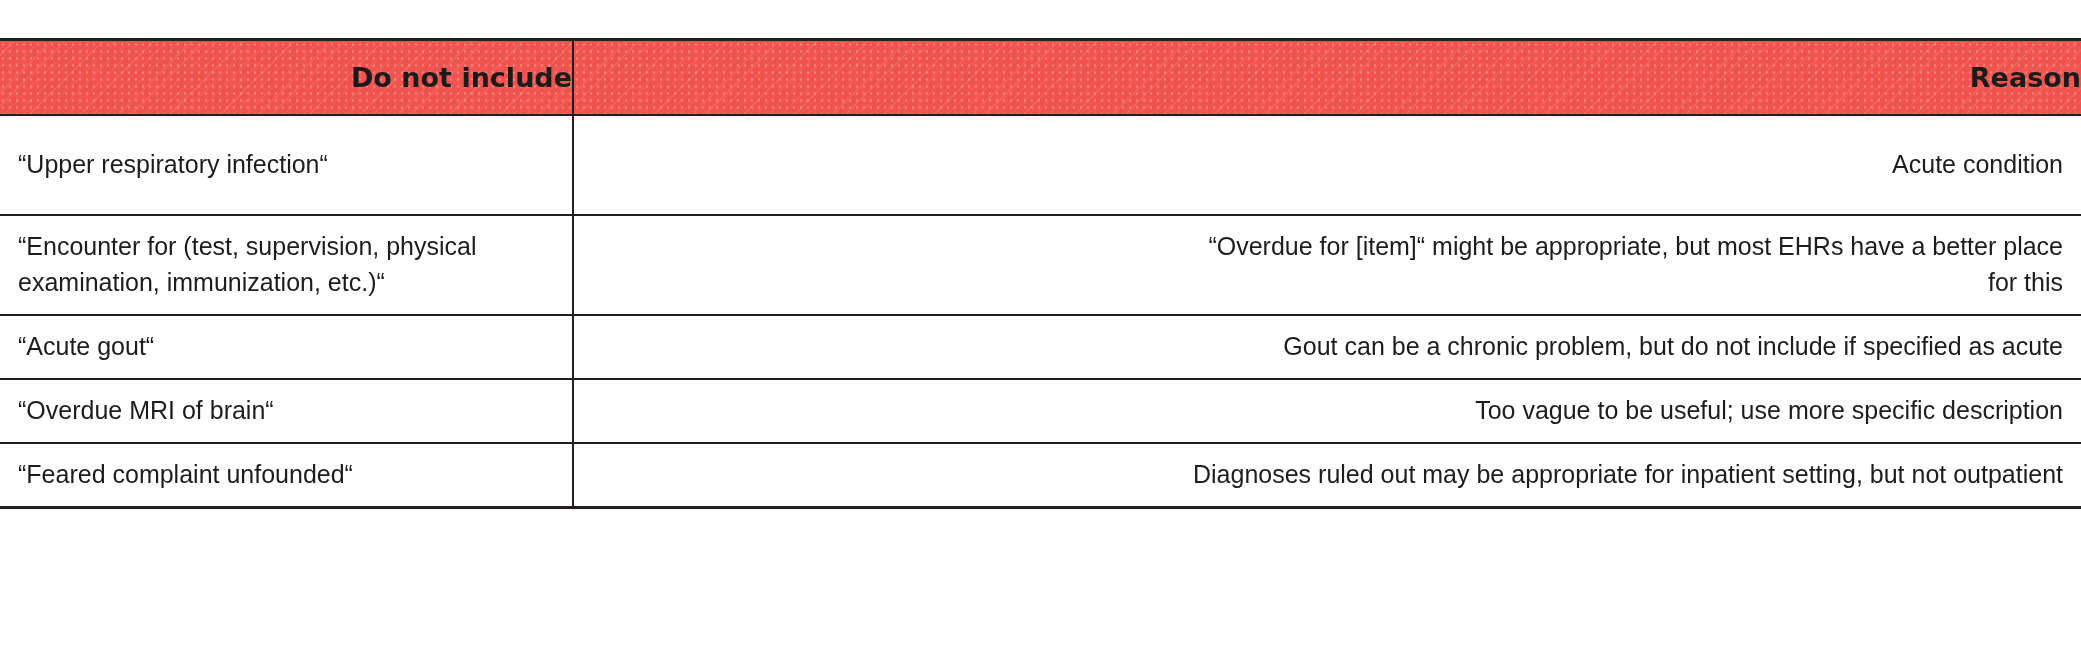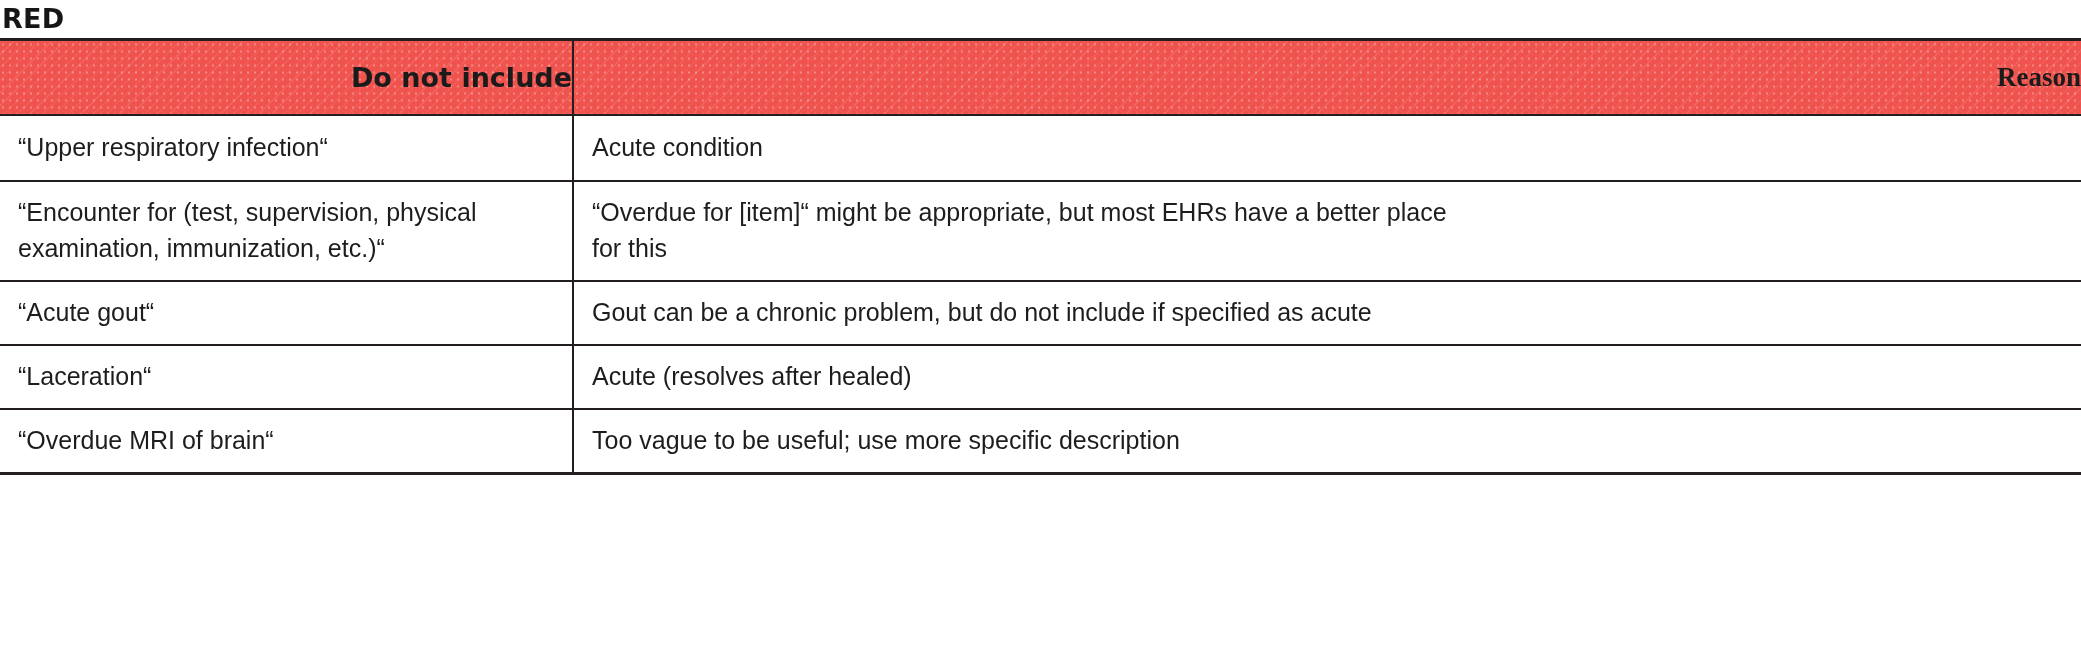--- a/index.html
+++ b/index.html
@@ -62,50 +62,49 @@
     font-family: "DejaVu Sans", sans-serif;
     font-weight: bold;
     font-size: 27px;
     text-align: right;
     vertical-align: middle;
     height: 75px;
     padding: 0 0 0 18px;
     border-right: 2px solid #231f20;
     box-sizing: border-box;
   }
-  thead th:last-child { border-right: none; font-family: Liberation Serif, serif; }
+  thead th:last-child { border-right: none; }
 
   tbody td {
     font-family: "Liberation Sans", sans-serif;
     font-size: 25px;
     line-height: 36px;
     color: #1d1d1d;
     vertical-align: middle;
     padding: 12px 18px 14px 18px;
     border-top: 2px solid #231f20;
     border-right: 2px solid #231f20;
     box-sizing: border-box;
     white-space: pre-line;
   }
-  tbody td:last-child { border-right: none; }
+  tbody td:last-child { border-right: none; text-align: right; }
 
-  tbody tr.r1 td { height: 66px; }
+  tbody tr.r1 td { height: 100px; }
   tbody tr.r2 td { height: 94px; }
   tbody tr.r3 td { height: 52px; }
   tbody tr.r4 td { height: 52px; }
   tbody tr.r5 td { height: 52px; }
   tbody tr.r6 td { height: 52px; }
   tbody tr.r7 td { height: 52px; }
 </style>
 </head>
 <body>
 
 <div class="page">
 
-  <h2 class="section-title">RED</h2>
 
   <div class="table-wrap">
     <table class="grid">
       <colgroup>
         <col class="c1">
         <col class="c2">
       </colgroup>
       <thead>
         <tr>
           <th>Do not include</th>
@@ -120,25 +119,25 @@
         <tr class="r2">
           <td>“Encounter for (test, supervision, physical
 examination, immunization, etc.)“</td>
           <td>“Overdue for [item]“ might be appropriate, but most EHRs have a better place
 for this</td>
         </tr>
         <tr class="r3">
           <td>“Acute gout“</td>
           <td>Gout can be a chronic problem, but do not include if specified as acute</td>
         </tr>
-        <tr class="r4">
-          <td>“Laceration“</td>
-          <td>Acute (resolves after healed)</td>
-        </tr>
         <tr class="r6">
           <td>“Overdue MRI of brain“</td>
           <td>Too vague to be useful; use more specific description</td>
+        </tr>
+        <tr class="r7">
+          <td>“Feared complaint unfounded“</td>
+          <td>Diagnoses ruled out may be appropriate for inpatient setting, but not outpatient</td>
         </tr>
       </tbody>
     </table>
   </div>
 
 </div>
 
 </body></html>

